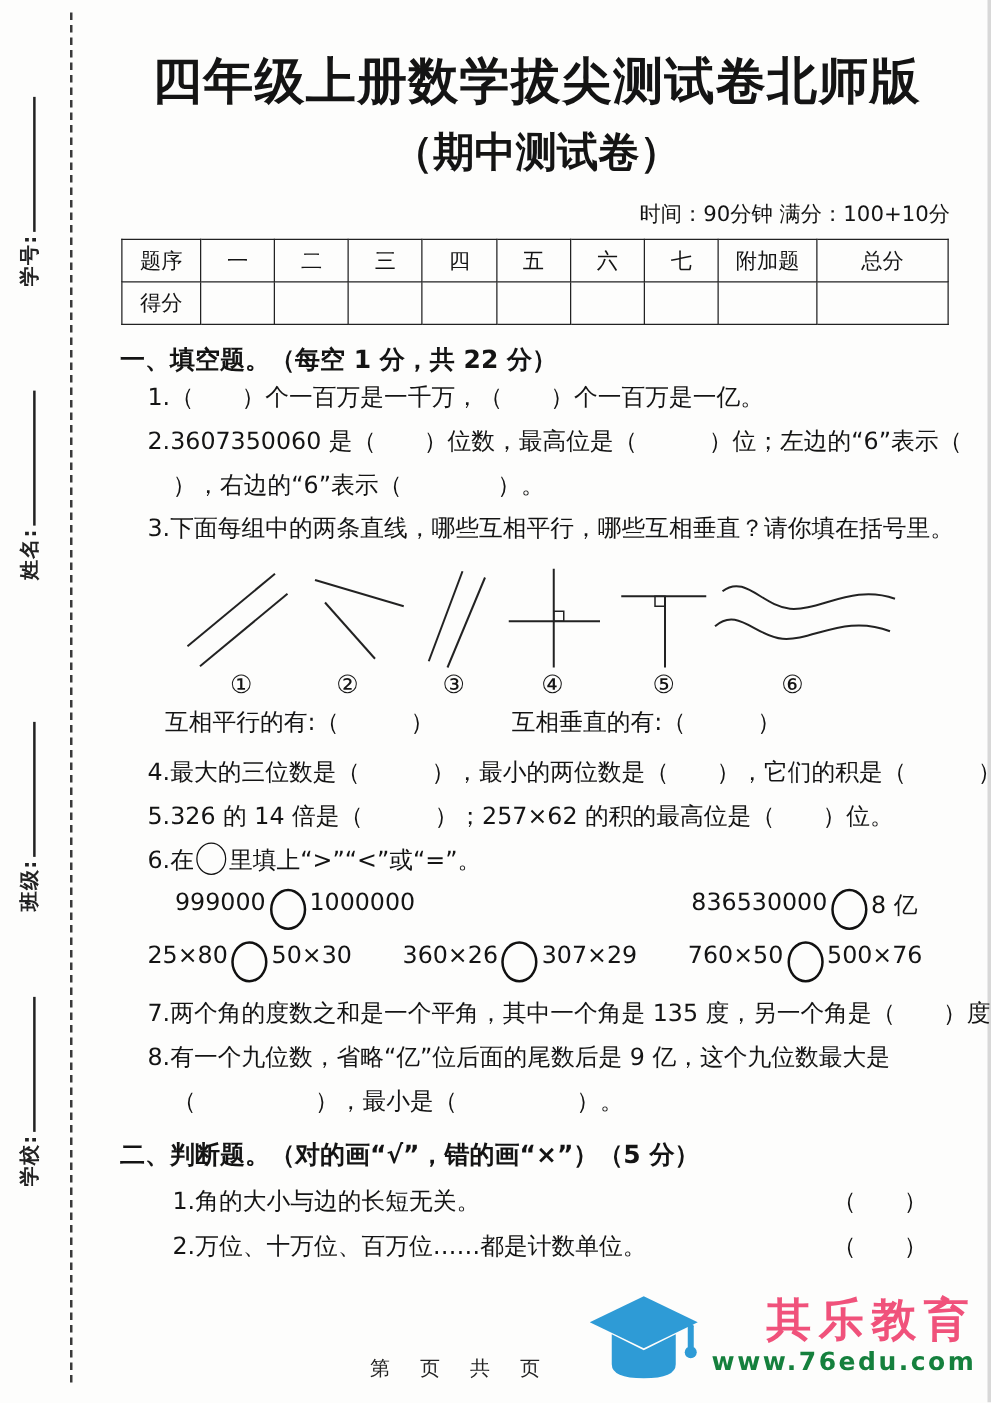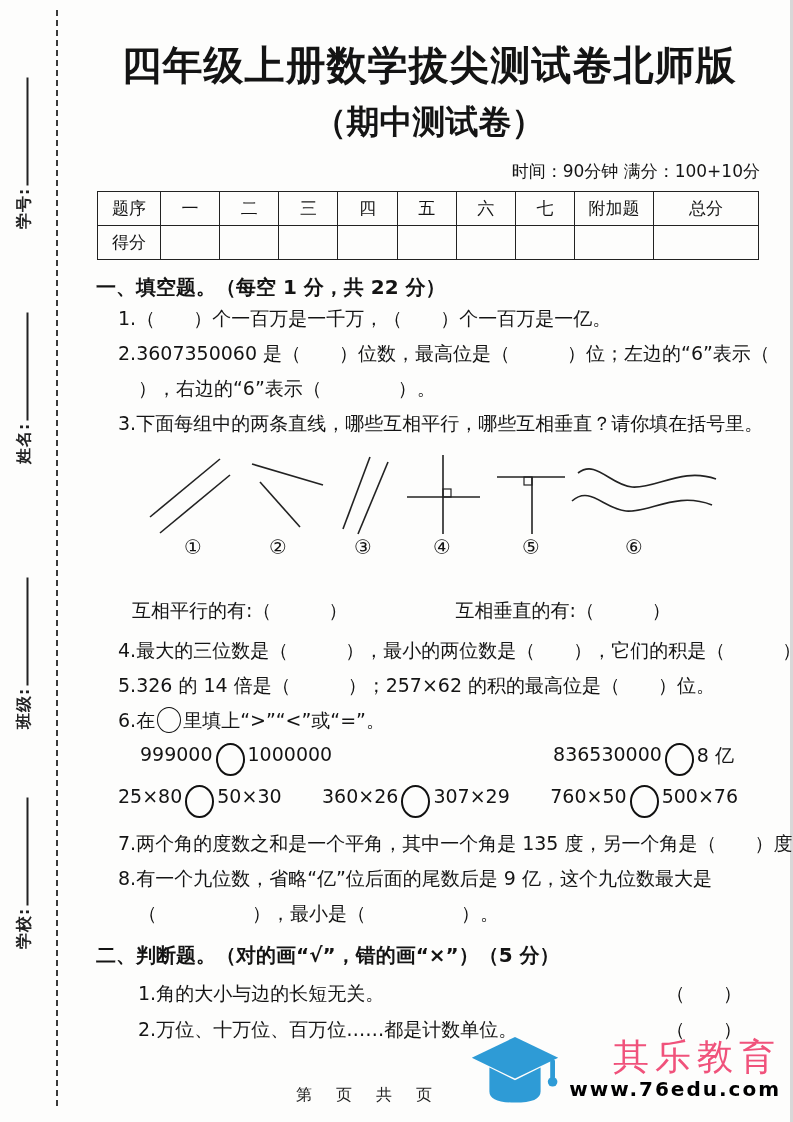--- a/index.html
+++ b/index.html
@@ -33,36 +33,36 @@
   table.score td.extra{width:74px;}
 
   .sec-heading{font-size:20px;font-weight:bold;margin:13px 0 0;line-height:1.4;}
   .qline{font-size:19px;line-height:35px;padding-left:22px;white-space:nowrap;}
   .qline.cont{padding-left:42px;}
 
   .figs{margin:4px 0 0 44px;display:block;}
   .fig-labels{position:relative;height:26px;margin-left:44px;font-size:20px;}
   .fig-labels span{position:absolute;transform:translateX(-50%);top:0;}
 
-  .ans-line{display:flex;gap:108px;padding-left:36px;font-size:19px;line-height:34px;margin-top:32px;}
+  .ans-line{display:flex;gap:62px;padding-left:36px;font-size:19px;line-height:34px;}
 
   .cmp-row{display:flex;justify-content:space-between;align-items:center;font-size:19px;height:42px;padding:0 28px 0 44px;}
   .cmp-row.second{padding:0 24px 0 22px;}
   .cmp-item{display:flex;align-items:flex-start;}
   .cmp-circle{display:inline-block;width:25px;height:29px;border:2px solid #111;border-radius:50%;margin:0 3px;}
   .mini-circle{display:inline-block;width:22px;height:24px;border:1.8px solid #111;border-radius:50%;margin:0 2px;vertical-align:-6px;}
 
   .judge-row{display:flex;justify-content:space-between;font-size:19px;line-height:36px;padding:0 20px 0 42px;}
 
   .page-footer{position:absolute;left:296px;bottom:16px;width:200px;text-align:left;font-size:16px;letter-spacing:4px;color:#222;}
 
   
   .logo{position:absolute;right:12px;bottom:10px;display:flex;align-items:center;}
   .logo-text{display:flex;flex-direction:column;align-items:flex-end;margin-left:6px;}
-  .logo-brand{font-size:36px;font-weight:normal;letter-spacing:6px;line-height:1.1;text-align:right;}
+  .logo-brand{font-size:36px;font-weight:bold;letter-spacing:6px;line-height:1.1;text-align:right;}
   .logo-url{font-size:20px;font-weight:bold;letter-spacing:2px;line-height:1.2;}
 </style>
 </head>
 <body>
 
 <div class="scan-edge"></div>
 <div class="fold-line"></div>
 
 <div class="margin-field" style="top:147px;">
   <span class="flabel">学号:</span>
@@ -219,15 +219,15 @@
   <svg width="96" height="86" viewBox="0 0 120 100">
     <g fill="#2E9BD6">
       <polygon points="60,10 114,36 60,62 6,36"></polygon>
       <path d="M28,48 L28,78 Q28,92 60,92 Q92,92 92,78 L92,48 L60,64 Z"></path>
       <rect x="104" y="38" width="6" height="24" rx="2"></rect>
       <circle cx="107" cy="66" r="6"></circle>
     </g>
   </svg>
   <div class="logo-text">
     <span class="logo-brand" style="color: rgb(240, 82, 123);">其乐教育</span>
-    <span class="logo-url" style="color: #000000;">www.76edu.com</span>
+    <span class="logo-url" style="color: #15803d;">www.76edu.com</span>
   </div>
 </div>
 
 </body></html>

